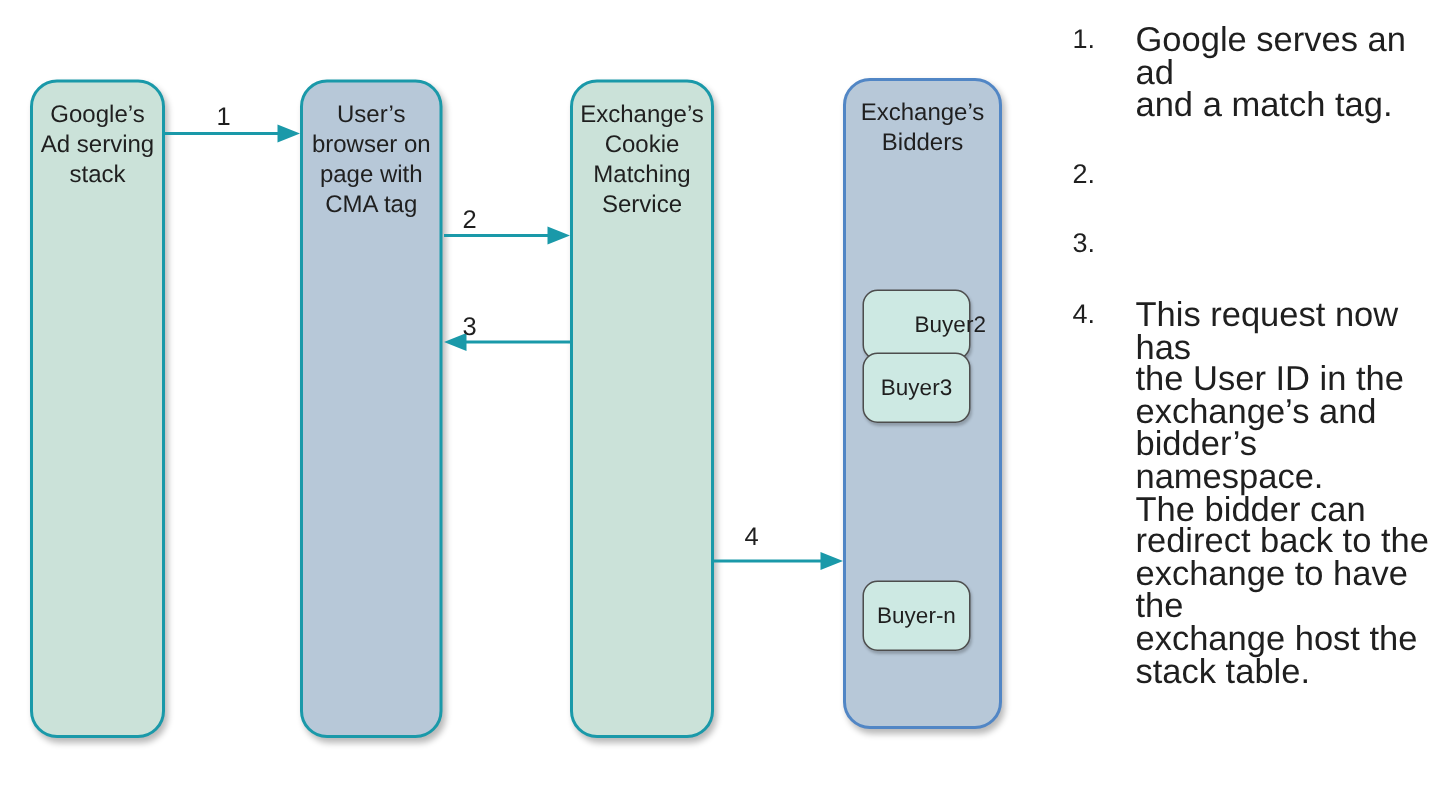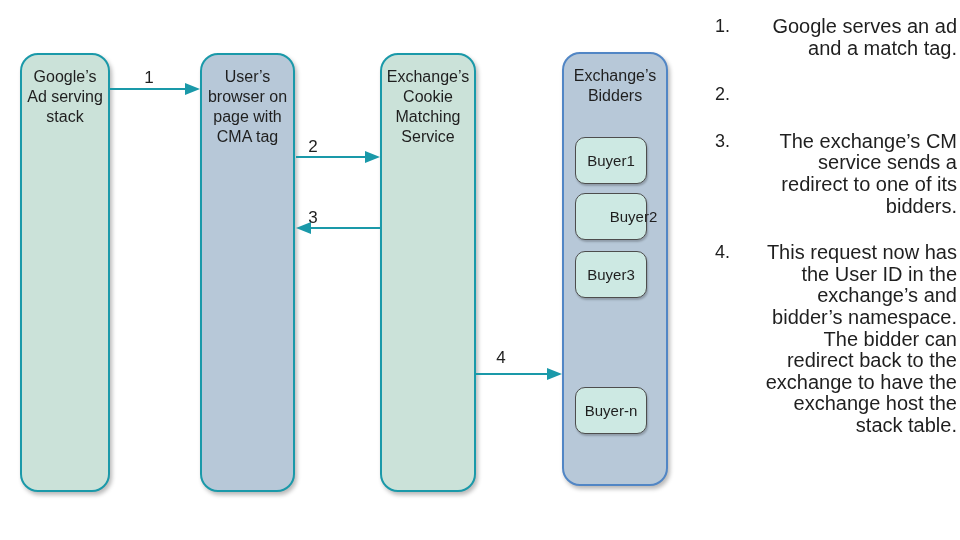--- a/index.html
+++ b/index.html
@@ -42,21 +42,21 @@
     border: 1.5px solid var(--buyer-border, #4d4d4d);
     border-radius: 10px;
     box-shadow: 1px 2px 2px rgba(0,0,0,0.22);
     display: flex;
     align-items: center;
     justify-content: center;
     font-size: 15px;
   }
   #buyer-1 { top: 83px; }
   #buyer-2 { top: 139px; padding-left: 45px; }
-  #buyer-3 { top: 197px; }
+  #buyer-3 { top: 181px; }
   #buyer-n { top: 333px; text-align: center; }
 
   
   .arrow { position: absolute; height: 12px; }
   .arrow .shaft {
     position: absolute;
     top: 4.75px;
     height: 2.5px;
     background: var(--teal, #1a99a9);
   }
@@ -98,24 +98,23 @@
   }
   .step { display: flex; margin-bottom: 25px; }
   .step-num {
     width: 42px;
     flex-shrink: 0;
     font-size: 18px;
     line-height: 21.6px;
   }
   .step-text {
     width: 200px;
-    font-size: 20px;
+    font-size: 23px;
     line-height: 21.6px;
     white-space: pre-line;
-    text-align: right;
   }
 </style>
 </head>
 <body>
 
 <div class="stage">
 
   <div class="node node-blue" id="node-browser">
     <div class="node-label">User’s
 browser on
@@ -132,23 +131,20 @@
   <div class="node node-green" id="node-cms">
     <div class="node-label">Exchange’s
 Cookie
 Matching
 Service</div>
   </div>
 
   <div class="node node-blue-border" id="node-bidders">
     <div class="node-label">Exchange’s
 Bidders</div>
-    <div class="buyer" id="buyer-1">
-      <span>Buyer1</span>
-    </div>
     <div class="buyer" id="buyer-2">
       <span>Buyer2</span>
     </div>
     <div class="buyer" id="buyer-3">
       <span>Buyer3</span>
     </div>
     <div class="buyer" id="buyer-n">
       <span>Buyer-n</span>
     </div>
   </div>
@@ -179,24 +175,20 @@
     <div class="step">
       <div class="step-num">1.</div>
       <div class="step-text">Google serves an ad
 and a match tag.</div>
     </div>
     <div class="step">
       <div class="step-num">2.</div>
     </div>
     <div class="step">
       <div class="step-num">3.</div>
-      <div class="step-text">The exchange’s CM
-service sends a
-redirect to one of its
-bidders.</div>
     </div>
     <div class="step">
       <div class="step-num">4.</div>
       <div class="step-text">This request now has
 the User ID in the
 exchange’s and
 bidder’s namespace.
 The bidder can
 redirect back to the
 exchange to have the

